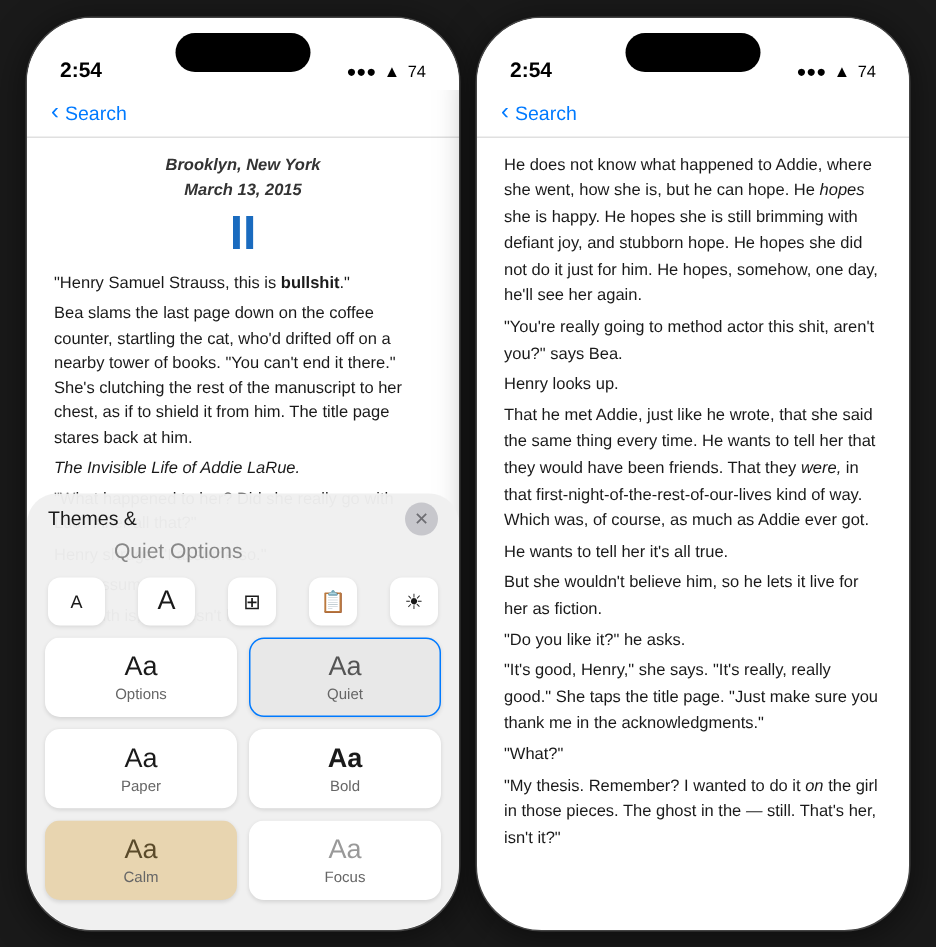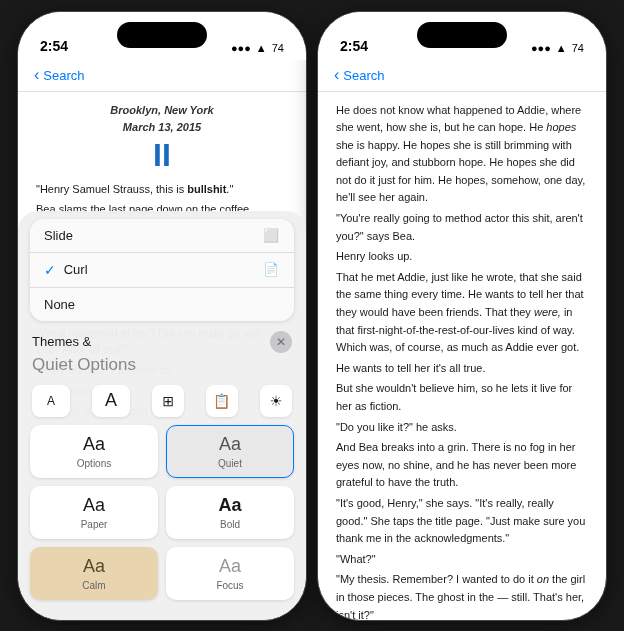--- a/index.html
+++ b/index.html
@@ -306,40 +306,26 @@
         <p>The truth is, he doesn't know.</p>
         <p>He's s</p>
         <p>scribe th</p>
         <p>them in</p>
         <p>lonely at</p>
       </div>
     </div>
 
     <div class="overlay-bottom">
 
-      <div class="scroll-menu">
-        <div class="scroll-menu-item">
-          <span class="item-label">Slide</span>
-          <span class="item-icon">⬜</span>
-        </div>
-        <div class="scroll-menu-item">
-          <span class="check">✓</span>
-          <span class="item-label">Curl</span>
-          <span class="item-icon">📄</span>
-        </div>
-        <div class="scroll-menu-item">
-          <span class="item-label">None</span>
-        </div>
-      </div>
 
       <div class="themes-header">
         <span class="themes-title">Themes &amp;</span>
         <div class="close-btn">✕</div>
       </div>
-      <div style="padding: 0 14px 4px; font-size:17px; color:#888;">Quiet Options</div>
+      <div style="padding: 0 14px 4px; font-size:14px; color:#888;margin-left:44px;">Quiet Options</div>
 
       <div class="font-controls">
         <div class="font-btn small-a">A</div>
         <div class="font-btn large-a">A</div>
         <div class="font-ctrl-icon">⊞</div>
         <div class="font-ctrl-icon">📋</div>
         <div class="font-ctrl-icon">☀</div>
       </div>
 
       <div class="theme-grid">
@@ -392,21 +378,20 @@
     </div>
 
     <div class="right-book-content">
       <p>He does not know what happened to Addie, where she went, how she is, but he can hope. He <span class="italic">hopes</span> she is happy. He hopes she is still brimming with defiant joy, and stubborn hope. He hopes she did not do it just for him. He hopes, somehow, one day, he'll see her again.</p>
       <p>"You're really going to method actor this shit, aren't you?" says Bea.</p>
       <p>Henry looks up.</p>
       <p>That he met Addie, just like he wrote, that she said the same thing every time. He wants to tell her that they would have been friends. That they <span class="italic">were,</span> in that first-night-of-the-rest-of-our-lives kind of way. Which was, of course, as much as Addie ever got.</p>
       <p>He wants to tell her it's all true.</p>
       <p>But she wouldn't believe him, so he lets it live for her as fiction.</p>
       <p>"Do you like it?" he asks.</p>
-      <p>And Bea breaks into a grin. There is no fog in her eyes now, no shine, and he has never been more grateful to have the truth.</p>
       <p>"It's good, Henry," she says. "It's really, really good." She taps the title page. "Just make sure you thank me in the acknowledgments."</p>
       <p>"What?"</p>
       <p>"My thesis. Remember? I wanted to do it <span class="italic">on</span> the girl in those pieces. The ghost in the <span class="italic">— </span>still. That's her, isn't it?"</p>
 
     </div>
 
   </div>
 
 </div>
 

